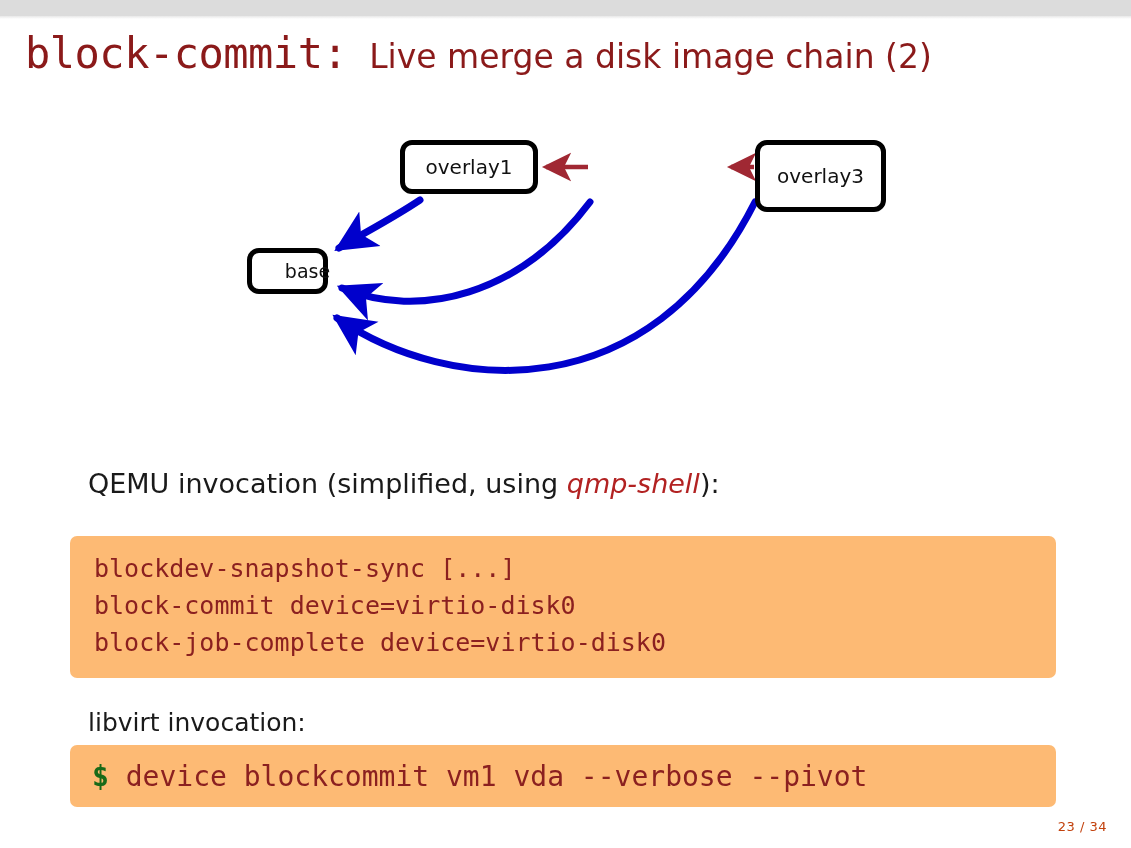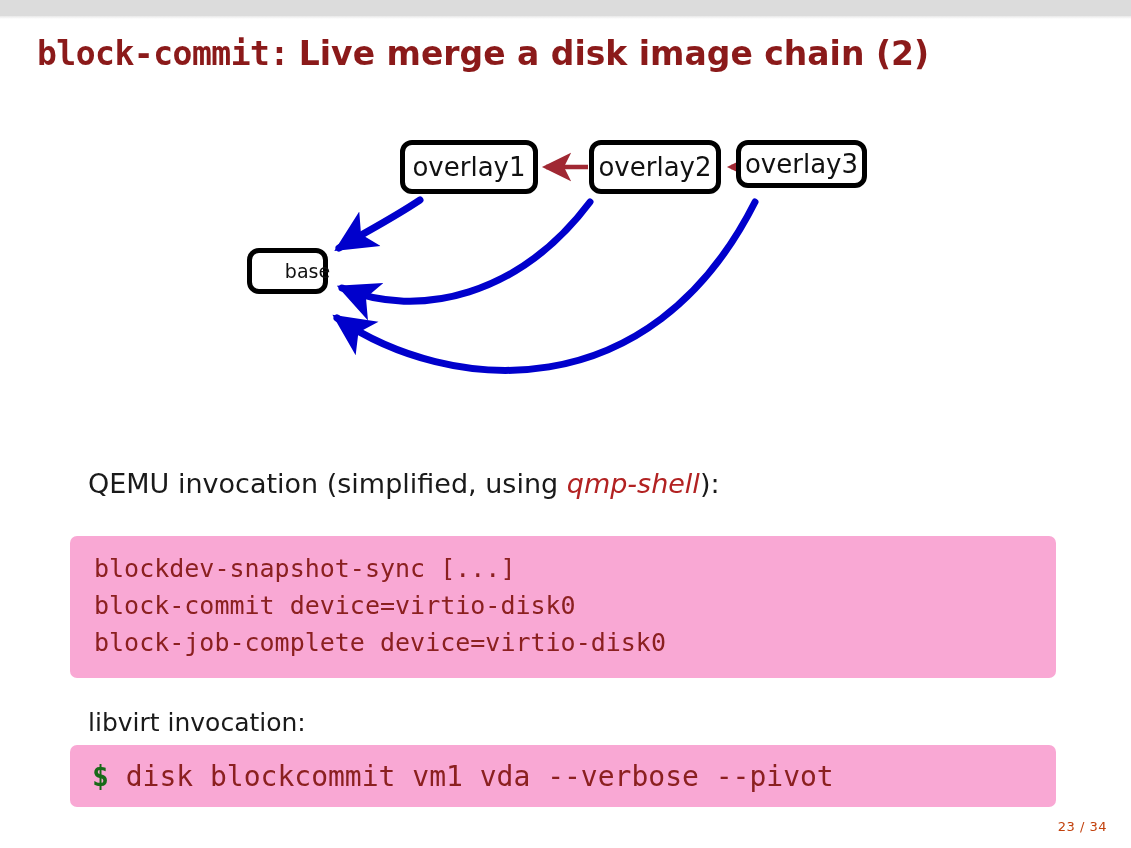--- a/index.html
+++ b/index.html
@@ -37,30 +37,29 @@
     left: 25px;
     top: 30px;
     width: 1090px;
     height: 48px;
     line-height: 48px;
     white-space: nowrap;
     color: #8b1a1a;
   }
   .title-mono {
     font-family: "DejaVu Sans Mono", monospace;
+    font-size: 42px;
+    font-weight: normal;
+    letter-spacing: -0.5px;
+  }
+  .title-rest {
+    font-family: "DejaVu Sans", sans-serif;
     font-size: 33px;
-    font-weight: bold;
-    letter-spacing: -0.5px;
-    margin-left: 12px;
-  }
-  .title-rest {
-    font-family: "DejaVu Sans", sans-serif;
-    font-size: 33px;
-    font-weight: bold;
-    margin-left: 10px;
+    font-weight: normal;
+    margin-left: 22px;
   }
 
   
   .diagram {
     position: absolute;
     left: 0;
     top: 110px;
     width: 1131px;
     height: 310px;
   }
@@ -69,27 +68,27 @@
   .node-box {
     position: absolute;
     border: 5px solid #000000;
     border-radius: 12px;
     background: #ffffff;
     box-sizing: border-box;
     display: flex;
     align-items: center;
     justify-content: center;
     font-family: "DejaVu Sans", sans-serif;
-    font-size: 26px;
+    font-size: 20px;
     color: #111111;
     z-index: 5;
   }
   #node-overlay1 { left: 400px; top: 30px;  width: 138px; height: 54px; }
   #node-overlay2 { left: 589px; top: 30px;  width: 132px; height: 54px; }
-  #node-overlay3 { left: 736px; top: 30px;  width: 131px; height: 48px; }
+  #node-overlay3 { left: 755px; top: 30px;  width: 131px; height: 72px; }
   #node-base     { left: 247px; top: 138px; width: 81px;  height: 46px; font-size: 19px; padding-left: 40px; }
 
   
   .body-line {
     position: absolute;
     font-family: "DejaVu Sans", sans-serif;
     color: #1a1a1a;
     white-space: nowrap;
   }
   #qemu-invocation-line {
@@ -102,21 +101,21 @@
     margin-top: 8px;
   }
   .inline-code-red {
     color: #b22222;
     font-style: italic;
   }
 
   
   .code-block {
     position: absolute;
-    background: #f9a8d4;
+    background: #fdba74;
     border-radius: 7px;
     box-sizing: border-box;
     font-family: "DejaVu Sans Mono", monospace;
     color: #8b2020;
     white-space: pre;
   }
   #qemu-code-block {
     left: 70px; top: 536px;
     width: 986px; height: 142px;
     padding: 14px 0 0 24px;
@@ -173,36 +172,33 @@
     <g fill="none" stroke="#0000cc" stroke-width="7" stroke-linecap="round">
       <path d="M 420,90 C 390,110 360,125 339,138" marker-end="url(#bluehead)"></path>
       <path d="M 590,92 C 520,185 420,210 342,178" marker-end="url(#bluehead)"></path>
       <path d="M 755,92 C 650,300 450,285 337,208" marker-end="url(#bluehead)"></path>
     </g>
   </svg>
 
   <div class="node-box" id="node-overlay1">
     <span>overlay1</span>
   </div>
-  <div class="node-box" id="node-overlay2">
-    <span>overlay2</span>
-  </div>
   <div class="node-box" id="node-overlay3">
     <span>overlay3</span>
   </div>
   <div class="node-box" id="node-base">
     <span>base</span>
   </div>
 </div>
 
 <div class="body-line" id="qemu-invocation-line">
   <span>QEMU invocation (simplified, using </span><span class="inline-code-red">qmp-shell</span><span>):</span>
 </div>
 
 <div class="code-block" id="qemu-code-block">blockdev-snapshot-sync [...]
 block-commit device=virtio-disk0
 block-job-complete device=virtio-disk0</div>
 
 <div class="body-line" id="libvirt-invocation-line">libvirt invocation:</div>
 
-<div class="code-block" id="virsh-code-block"><span class="shell-prompt">$</span><span> disk blockcommit vm1 vda --verbose --pivot</span></div>
+<div class="code-block" id="virsh-code-block"><span class="shell-prompt">$</span><span> device blockcommit vm1 vda --verbose --pivot</span></div>
 
 <div id="page-number">23 / 34</div>
 
 </body></html>

